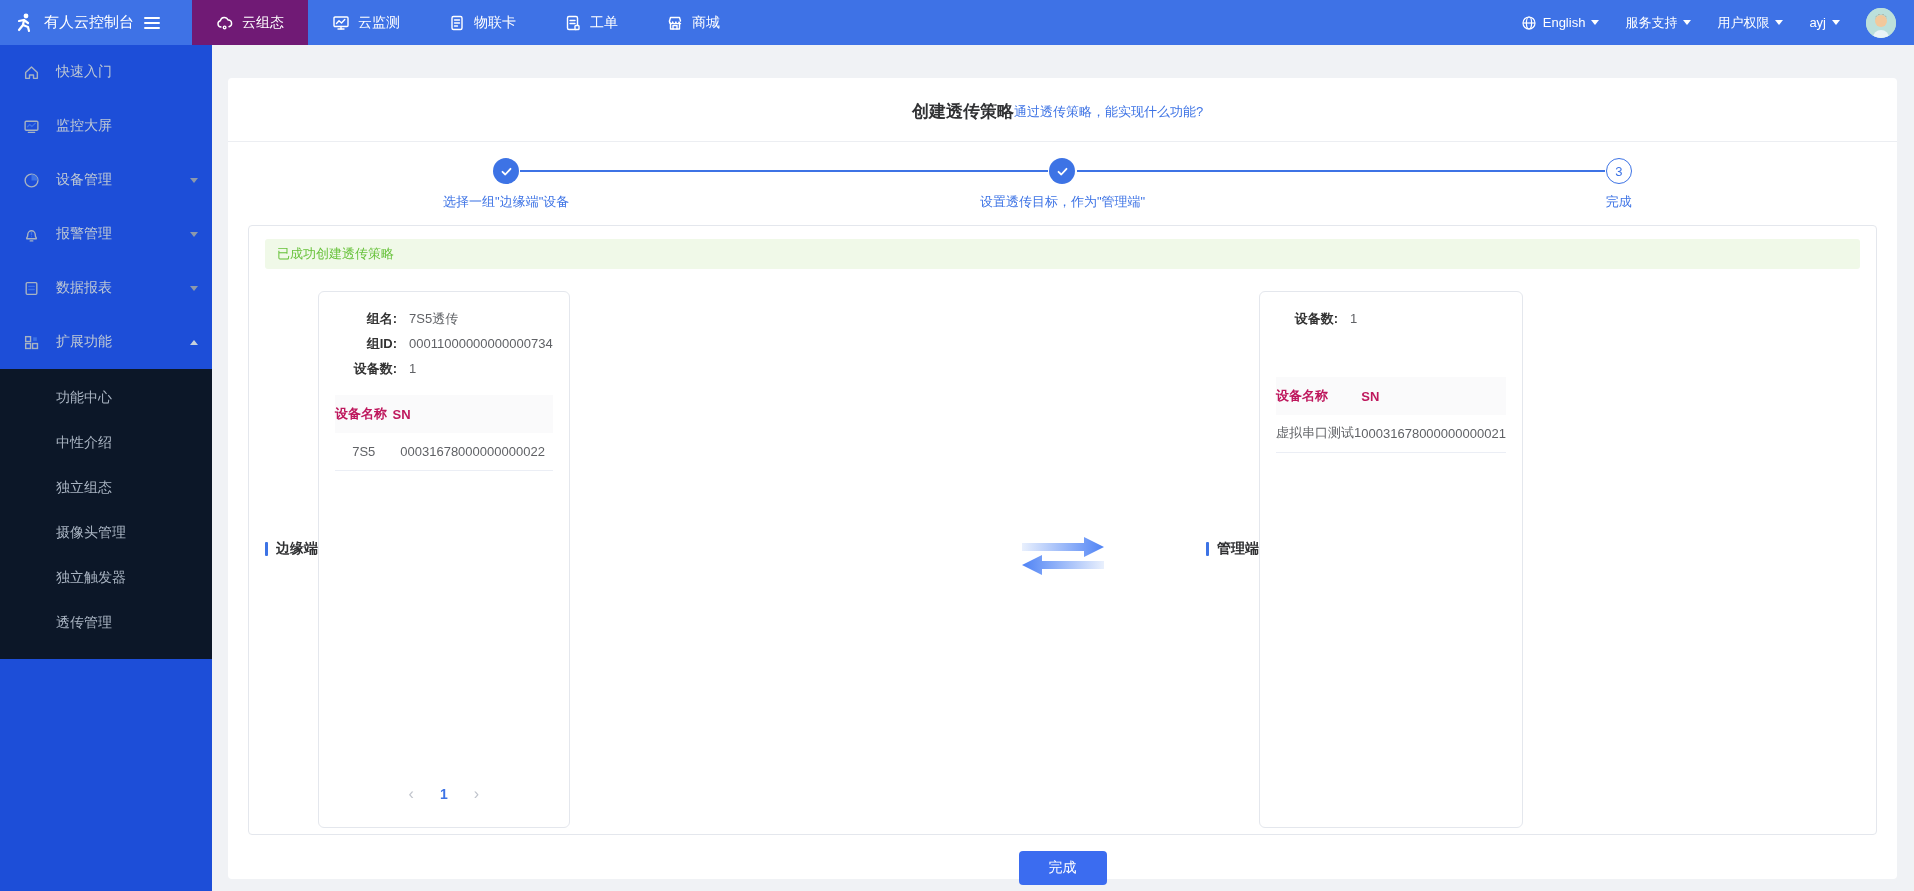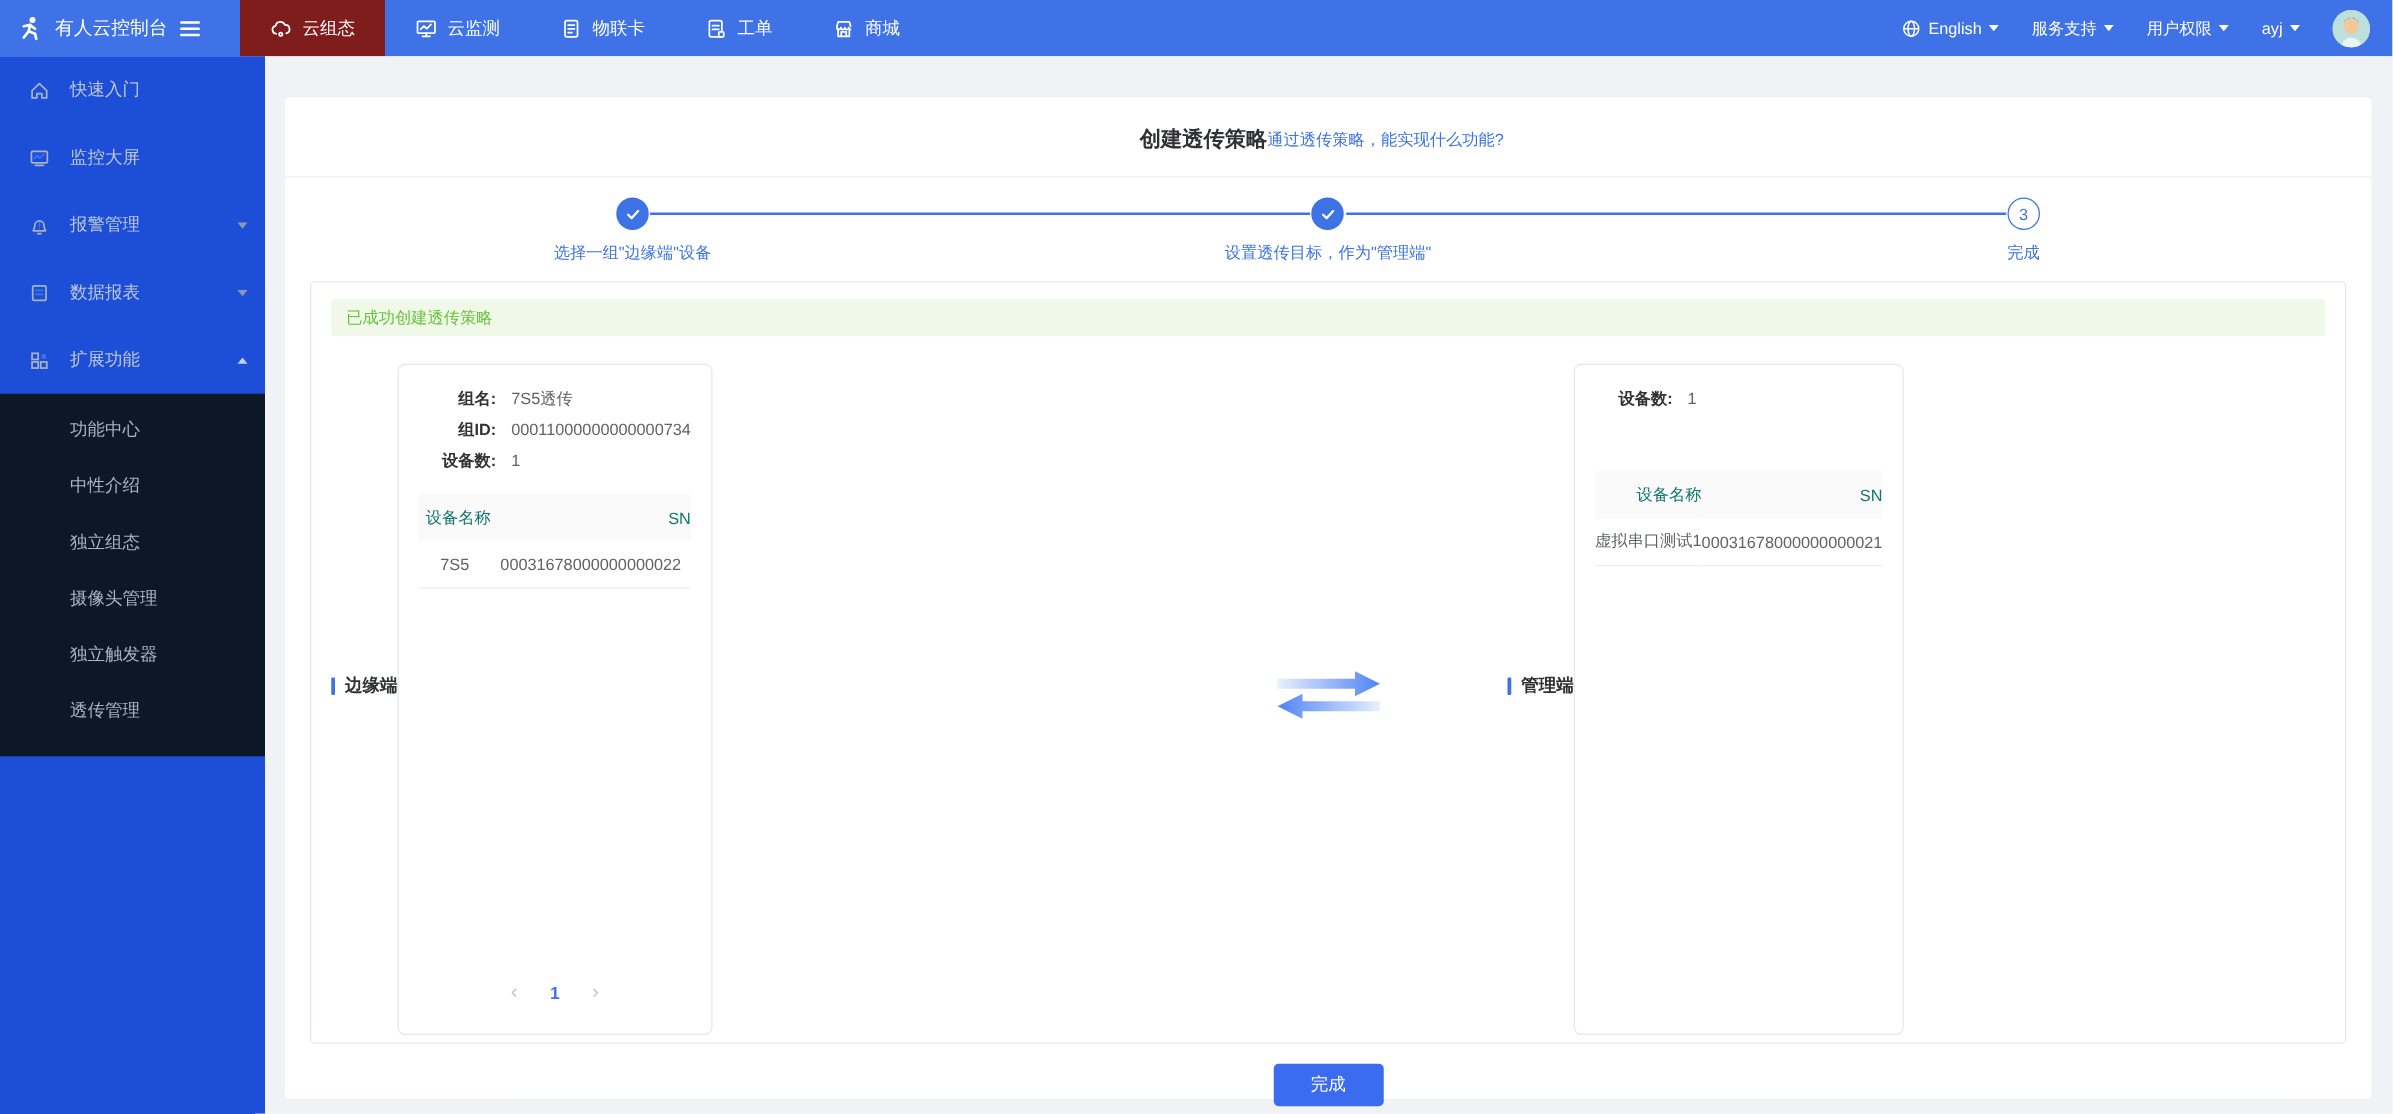--- a/index.html
+++ b/index.html
@@ -10,21 +10,21 @@
     display:flex; flex-direction:column;
   }
   
   .navbar { height:45px; background:#3E72E6; display:flex; align-items:stretch; color:#fff; flex:none; }
   .nav-left { width:180px; flex:none; display:flex; align-items:center; padding-left:12px; }
   .logo-title { font-size:15px; margin:0 8px 0 8px; white-space:nowrap; }
   .hamburger { display:flex; flex-direction:column; gap:3px; cursor:pointer; margin-left:2px; }
   .hamburger i { display:block; width:16px; height:2px; background:#fff; border-radius:1px; }
   .nav-tabs { display:flex; align-items:stretch; margin-left:12px; }
   .nav-tab { display:flex; align-items:center; gap:8px; padding:0 24px; font-size:14px; cursor:pointer; }
-  .nav-tab.active { background:#7f1d1d; }
+  .nav-tab.active { background:#701a75; }
   .nav-right { margin-left:auto; display:flex; align-items:center; gap:26px; padding-right:18px; font-size:13px; }
   .nav-right .nav-drop { display:flex; align-items:center; gap:6px; cursor:pointer; }
   .caret { width:0; height:0; border-left:4px solid transparent; border-right:4px solid transparent; border-top:5px solid #fff; display:inline-block; }
   .avatar { width:30px; height:30px; border-radius:50%; overflow:hidden; background:#BCE0DB; flex:none; cursor:pointer; }
   
   .body-row { flex:1; display:flex; min-height:0; }
   
   .sidebar { width:212px; flex:none; background:#1d4ed8; color:#BEC8D4; overflow:hidden; }
   .side-item { height:54px; display:flex; align-items:center; padding:0 14px 0 22px; cursor:pointer; font-size:14px; }
   .side-item .s-icon { width:18px; height:18px; margin-right:16px; flex:none; display:flex; align-items:center; justify-content:center; }
@@ -54,21 +54,21 @@
   .success-bar { height:30px; line-height:30px; background:#F0F9E8; border-radius:3px; color:#67C23A; font-size:13px; padding-left:12px; flex:none; }
   .panel-cols { display:flex; margin-top:22px; flex:1; min-height:0; }
   .col-side { width:41%; flex:none; display:flex; flex-direction:row; }
   .col-mid { flex:1; display:flex; align-items:center; justify-content:center; }
   .section-title { display:flex; align-items:center; font-size:14px; font-weight:700; color:#303133; margin-bottom:14px; }
   .section-title .bar { width:3px; height:14px; background:#3D73E5; border-radius:1px; margin-right:8px; }
   .info-card { border:1px solid #E4E7ED; border-radius:6px; height:537px; padding:14px 16px; display:flex; flex-direction:column; }
   .info-row { line-height:25px; font-size:13px; color:#606266; display:flex; }
   .info-label { width:62px; text-align:right; margin-right:12px; font-weight:700; color:#333; flex:none; }
   .dev-table { margin-top:14px; width:100%; border-collapse:collapse; font-size:13px; color:#606266; flex:none; }
-  .dev-table th { background:#FAFAFB; font-weight:400; height:38px; text-align:right; color:#0f766e; }
+  .dev-table th { background:#FAFAFB; font-weight:700; height:38px; text-align:left; color:#be185d; }
   .dev-table td { height:37px; text-align:center; border-bottom:1px solid #EBEEF5; }
   .pagination { margin-top:auto; display:flex; align-items:center; justify-content:center; gap:26px; padding-bottom:10px; font-size:14px; }
   .pg-arrow { color:#C0C4CC; cursor:pointer; font-size:16px; }
   .pg-num { color:#3D73E5; font-weight:700; cursor:pointer; }
   .gap-32 { height:32px; flex:none; }
   
   .btn-row { display:flex; justify-content:center; margin-top:16px; }
   .finish-btn { width:88px; height:34px; background:#3B6CF0; color:#fff; border:none; border-radius:4px; font-size:14px; cursor:pointer; font-family:inherit; }
   svg { display:block; }
 </style>
@@ -197,20 +197,30 @@
     </div>
     <div class="side-item">
       <span class="s-icon">
         <svg width="17" height="17" viewBox="0 0 16 16" fill="none" stroke-width="1.3" stroke-linecap="round" stroke-linejoin="round">
           <rect x="2" y="3" width="12" height="8.5" rx="1" stroke="#A7B3C2"></rect>
           <polyline points="4.2,8.3 6.3,6.2 8.3,8 11.6,5" stroke="#3D73E5"></polyline>
           <line x1="5" y1="13.5" x2="11" y2="13.5" stroke="#A7B3C2"></line>
         </svg>
       </span>
       <span>监控大屏</span>
+    </div>
+    <div class="side-item">
+      <span class="s-icon">
+        <svg width="17" height="17" viewBox="0 0 16 16" fill="none">
+          <circle cx="8" cy="8" r="6" stroke="#A7B3C2" stroke-width="1.3"></circle>
+          <path d="M8 8V2a6 6 0 016 6z" fill="#3D73E5"></path>
+        </svg>
+      </span>
+      <span>设备管理</span>
+      <i class="s-caret s-caret-down"></i>
     </div>
     <div class="side-item">
       <span class="s-icon">
         <svg width="17" height="17" viewBox="0 0 16 16" fill="none" stroke-width="1.3" stroke-linecap="round" stroke-linejoin="round">
           <path d="M3.5 12h9v-.8c-.7-.8-1-2-1-3.2a3.5 3.5 0 00-7 0c0 1.2-.3 2.4-1 3.2z" stroke="#A7B3C2"></path>
           <line x1="6.8" y1="14" x2="9.2" y2="14" stroke="#A7B3C2"></line>
           <line x1="8" y1="6" x2="8" y2="8.2" stroke="#3D73E5"></line>
           <circle cx="8" cy="10" r="0.5" fill="#3D73E5" stroke="none"></circle>
         </svg>
       </span>

